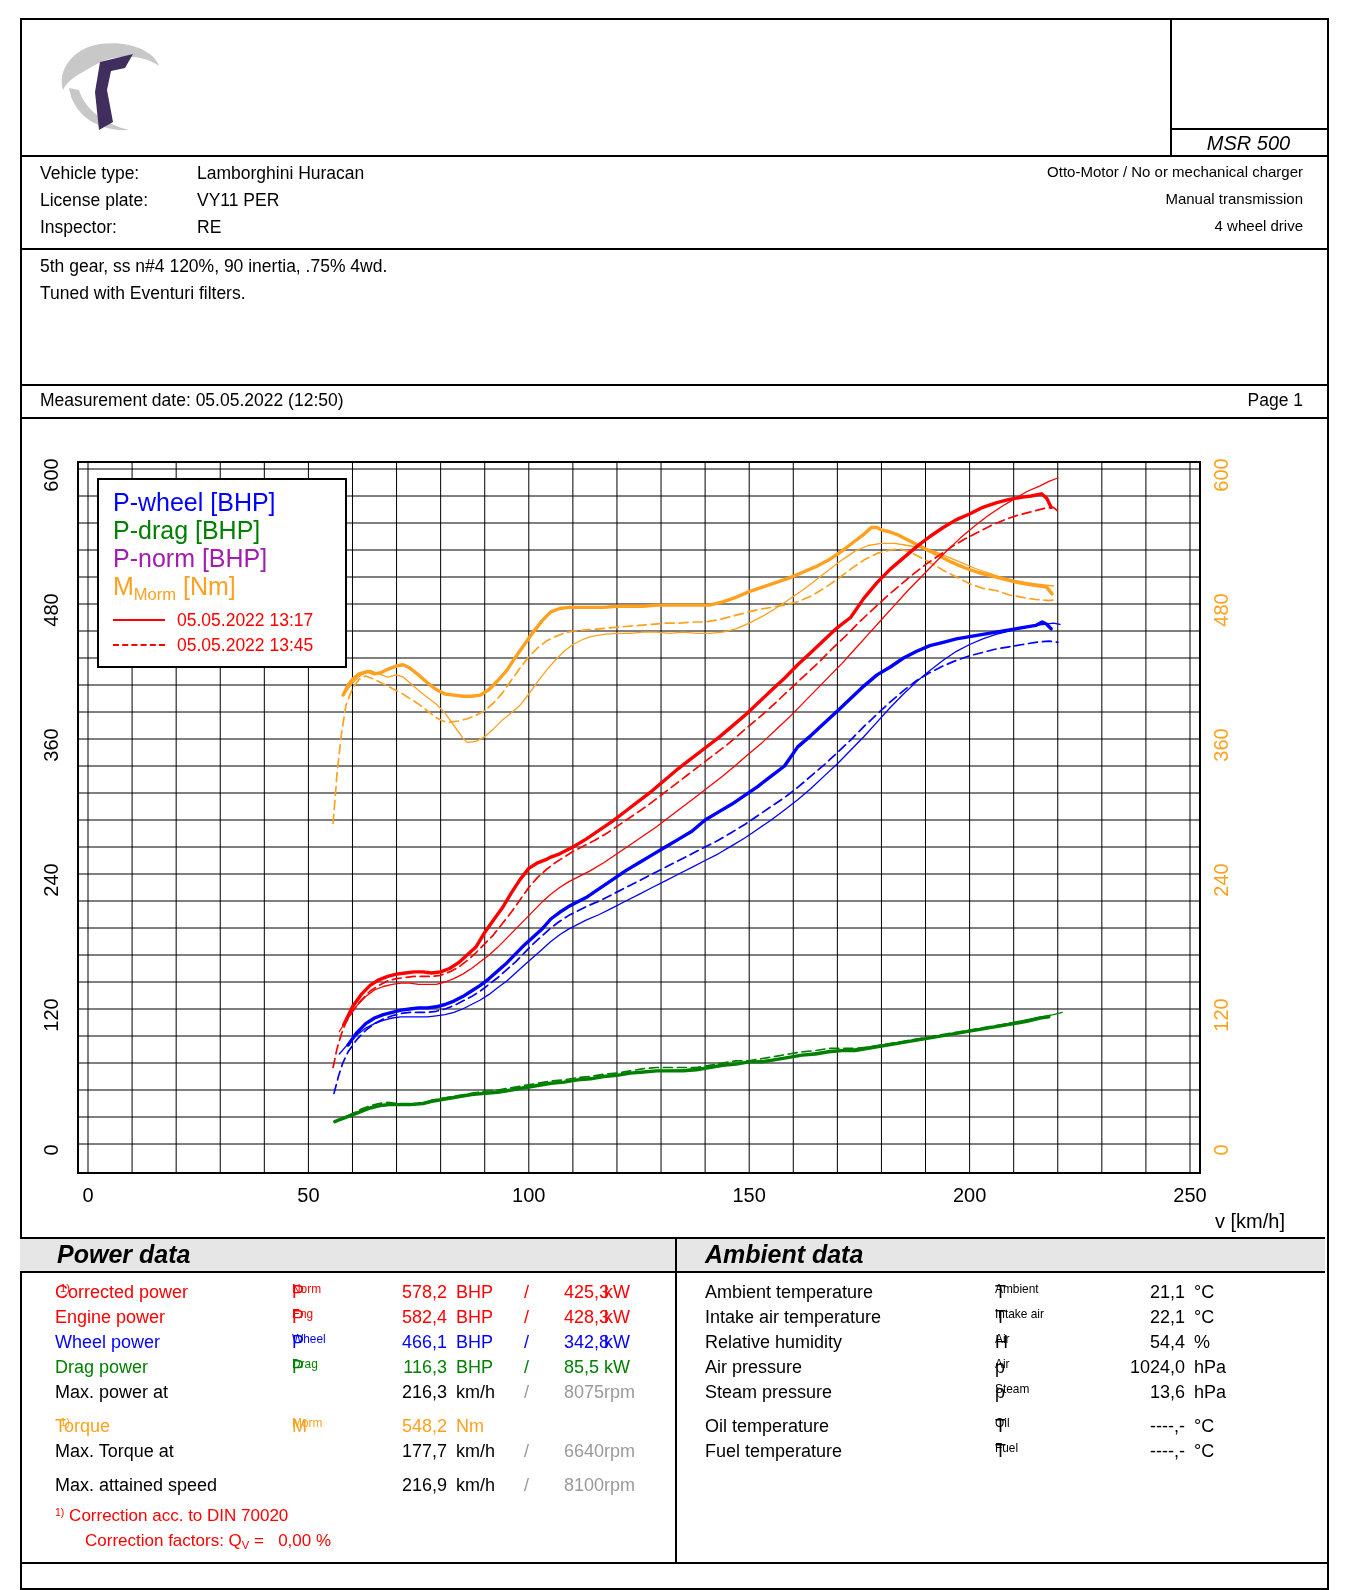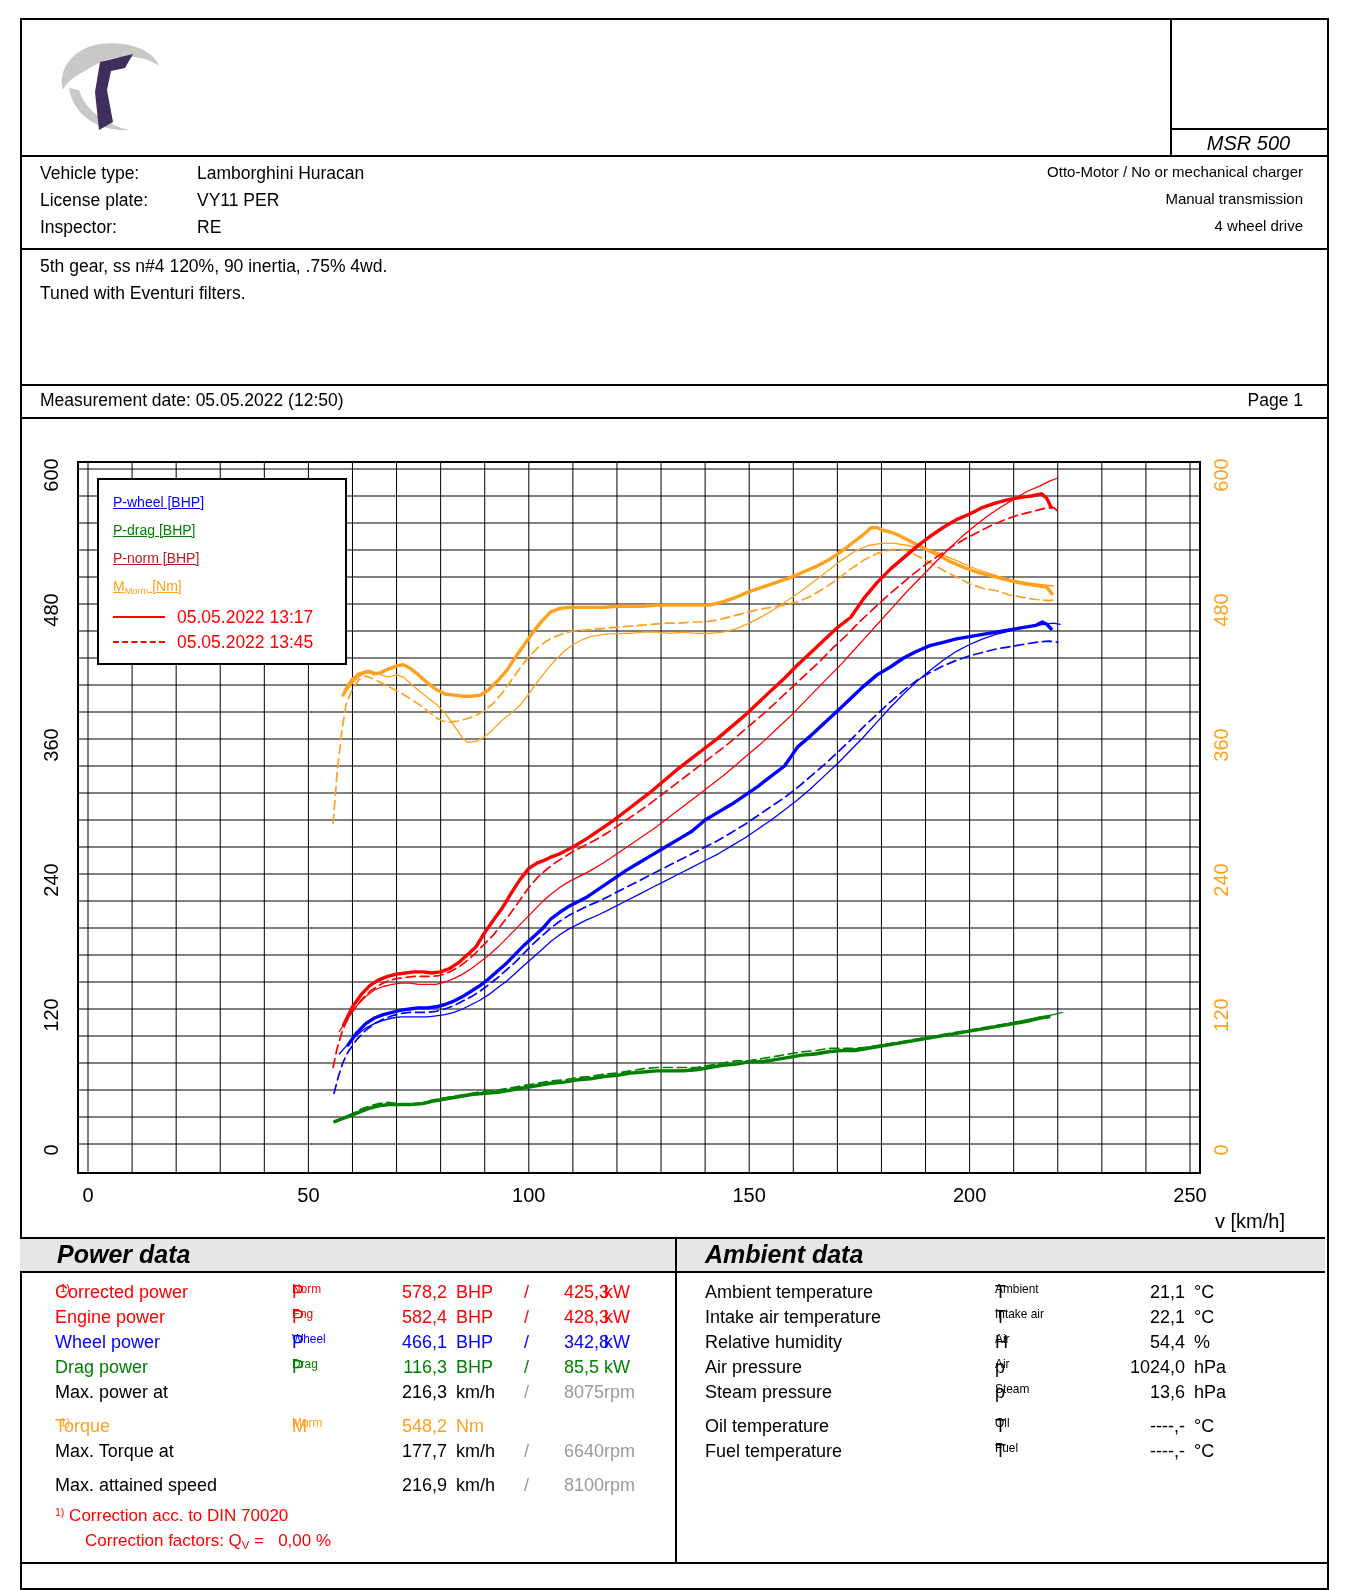--- a/index.html
+++ b/index.html
@@ -17,22 +17,22 @@
   .vlabel{position:absolute;left:40px;font-size:17.5px;}
   .vvalue{position:absolute;left:197px;font-size:17.5px;}
   .vright{position:absolute;right:44px;font-size:15px;text-align:right;}
   
   .datebar{position:absolute;left:40px;top:390px;font-size:17.5px;}
   .pageno{position:absolute;right:44px;top:390px;font-size:17.5px;}
   
   .chartbox{position:absolute;left:20px;top:422px;width:1307px;height:818px;}
   .legend{position:absolute;left:77px;top:56px;width:232px;background:#fff;
           border:2px solid #000;padding:8px 0 8px 14px;}
-  .lgrow{font-size:14px;line-height:28px;font-weight:400;text-decoration:underline;}
-  .lg-blue{color:#0000ff}.lg-green{color:#008000}.lg-red{color:#b91c1c}.lg-orange{color:#ffa11e}
+  .lgrow{font-size:25px;line-height:28px;font-weight:400;}
+  .lg-blue{color:#0000ff}.lg-green{color:#008000}.lg-red{color:#a21caf}.lg-orange{color:#ffa11e}
   .runrow{font-size:17.5px;line-height:25px;color:#ff0000;display:flex;align-items:center;}
   .runline{display:inline-block;width:52px;margin-right:12px;border-top:2px solid #ff0000;}
   .runline.dash{border-top-style:dashed;}
   .sb{font-size:0.66em;vertical-align:-0.28em;}
   .sp{font-size:0.62em;vertical-align:0.45em;}
   svg text{font-family:"Liberation Sans","DejaVu Sans",sans-serif;}
   
   .band{position:absolute;left:20px;top:1237px;width:1305px;height:36px;background:#e6e6e6;
         border-top:2px solid #000;border-bottom:2px solid #000;box-sizing:border-box;}
   .bandtitle{position:absolute;top:1240px;font-size:25px;font-style:italic;font-weight:bold;}

